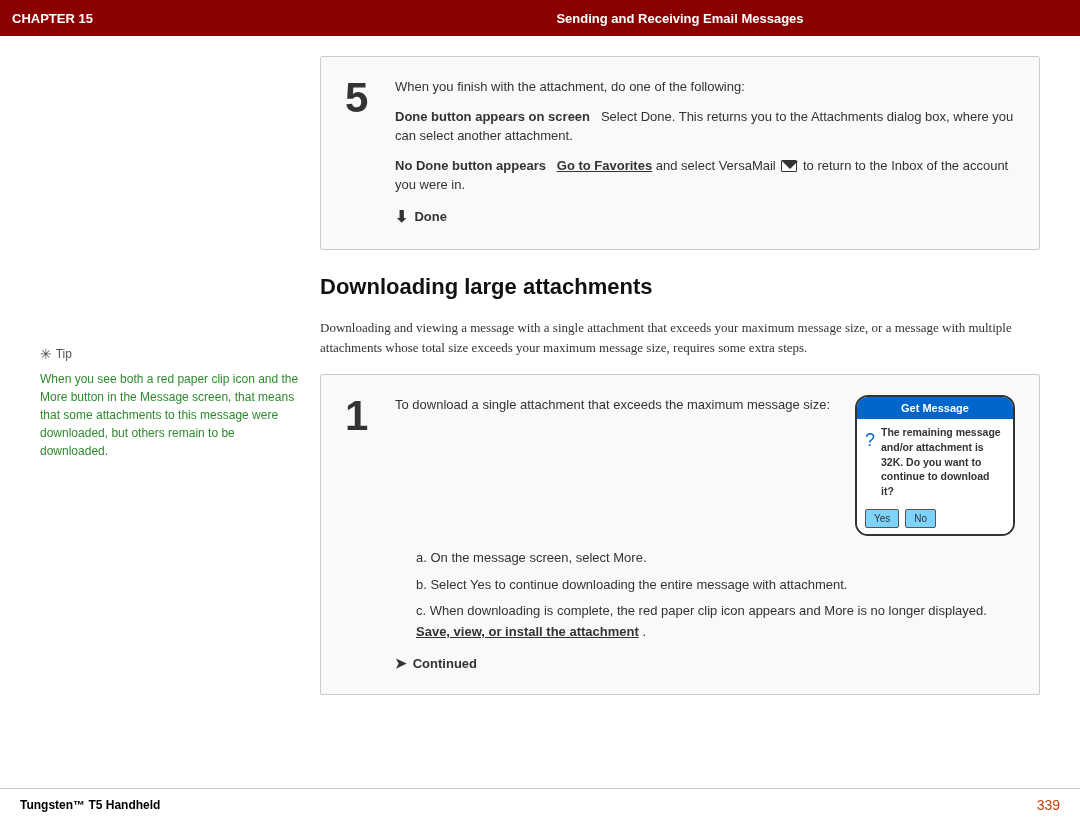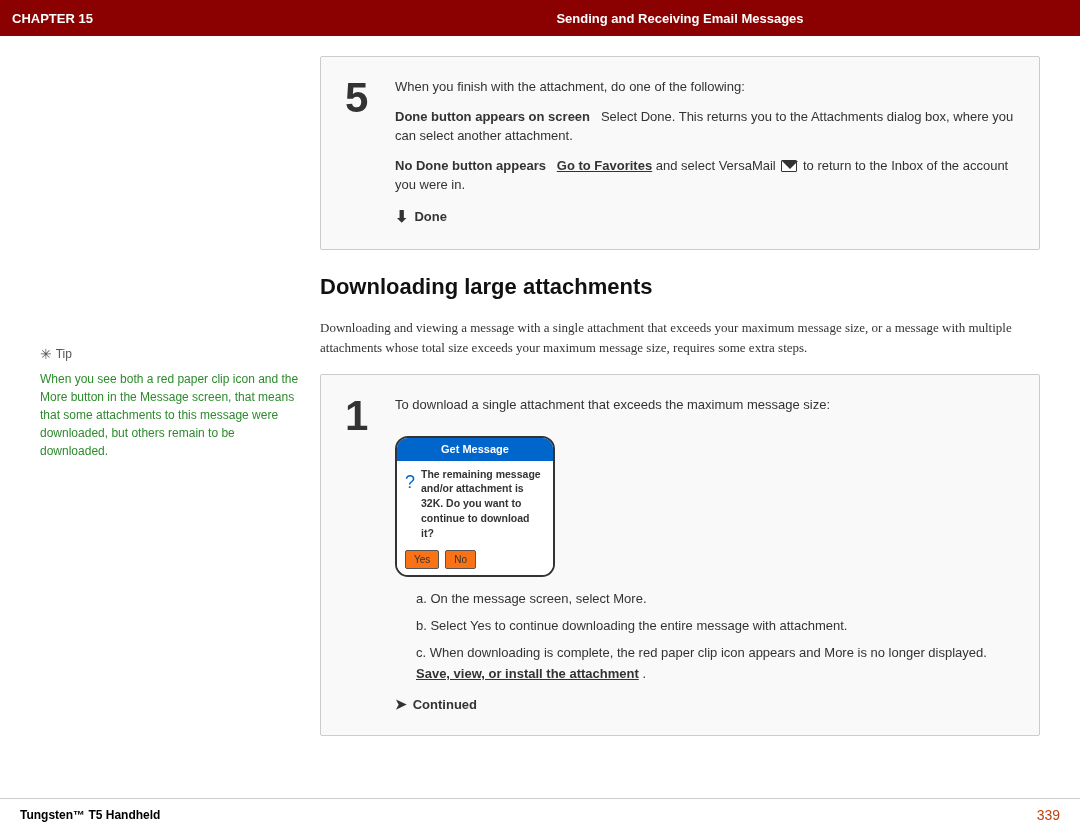--- a/index.html
+++ b/index.html
@@ -30,21 +30,21 @@
       color: #fff;
       font-size: 13px;
       font-weight: bold;
       flex: 1;
       text-align: center;
     }
 
     
     .footer {
       position: absolute;
-      bottom: 4px;
+      bottom: 14px;
       left: 0;
       right: 0;
       height: 32px;
       border-top: 1px solid #ccc;
       display: flex;
       align-items: center;
       padding: 0 20px;
       justify-content: space-between;
     }
     .footer-brand {
@@ -154,23 +154,21 @@
     }
     .section-desc {
       font-size: 13px;
       line-height: 1.55;
       color: #333;
       margin-bottom: 16px;
       font-family: Liberation Serif, serif;
     }
     .step1-top {
       display: flex;
-      gap: 16px;
       margin-bottom: 12px;
-      flex-direction: column;
     }
     .step1-text-left {
       flex: 1;
     }
     .step1-text-left p {
       margin-bottom: 6px;
       font-size: 13px;
     }
 
     
@@ -211,21 +209,21 @@
       padding: 4px 8px 6px;
       display: flex;
       gap: 6px;
       justify-content: flex-start;
     }
     .dialog-btn {
       border: 1px solid #555;
       border-radius: 2px;
       padding: 1px 8px;
       font-size: 10px;
-      background: #f97316;
+      background: #7dd3fc;
     }
 
     .step1-items {
       font-size: 13px;
       line-height: 1.6;
     }
     .step1-items p {
       margin-bottom: 6px;
       margin-left: 21px;
     }

